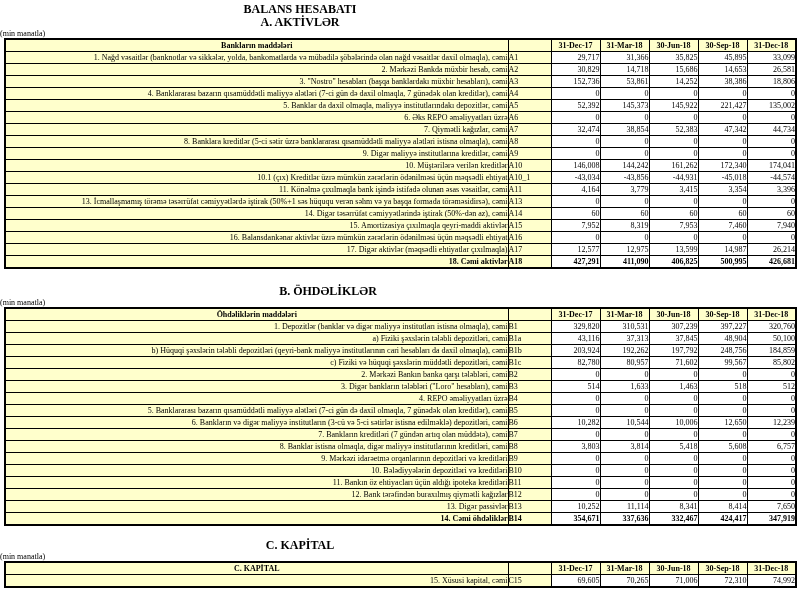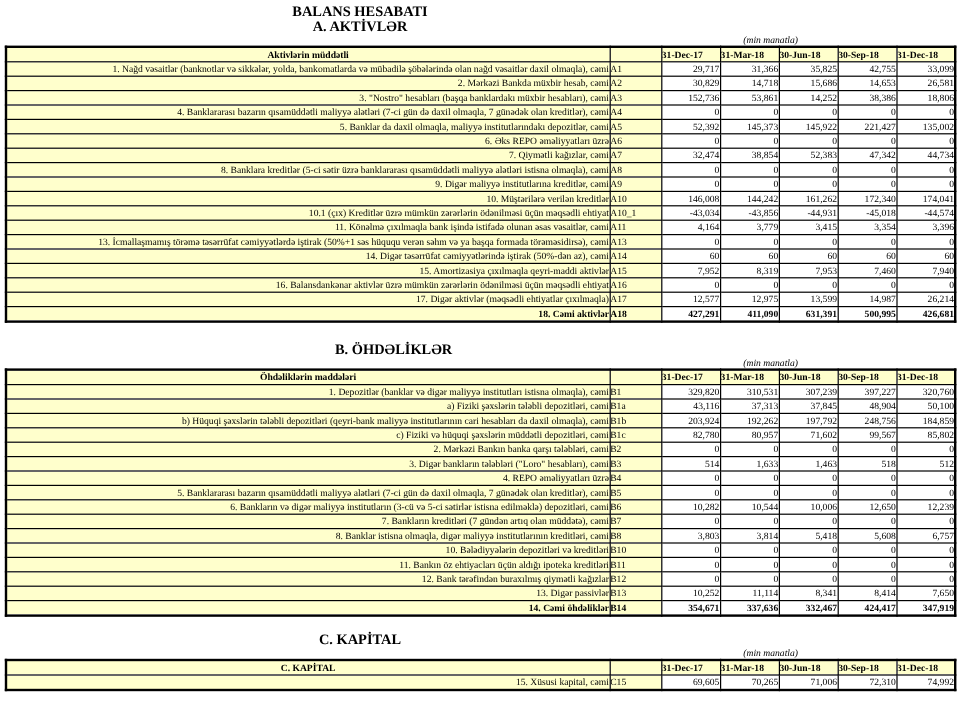--- a/index.html
+++ b/index.html
@@ -5,33 +5,33 @@
   html,body{margin:0;padding:0;background:#fff;}
   .page{
     width:800px;height:590px;background:#fff;overflow:hidden;
     font-family:"Liberation Serif","DejaVu Serif",serif;color:#000;
     padding-top:3px;box-sizing:border-box;
   }
   .doc-title{
     width:600px;text-align:center;font-weight:bold;font-size:12px;line-height:13px;
   }
   .unit-note{
-    width:665px;text-align:right;font-style:italic;font-size:8px;line-height:9px;
+    width:665px;font-size:8px;line-height:9px;
     margin-top:0px;
   }
   table.report{
     border-collapse:collapse;table-layout:fixed;width:793px;margin-left:4px;
     border:2px solid #000;
   }
   table.report td{
     border:1px solid #000;font-size:8px;line-height:10px;height:11px;
     padding:0;overflow:hidden;white-space:nowrap;
   }
   td.head-lbl{background:#FFFFCC;font-weight:bold;text-align:center;white-space:pre;}
-  td.date{background:#FFFFCC;font-weight:bold;}
+  td.date{background:#FFFFCC;font-weight:bold;text-align:center;}
   td.lbl{background:#FFFFCC;text-align:right;padding-left:2px;padding-right:1px;}
   td.lbl.indent{padding-left:10px;}
   td.code{background:#FFFFCC;text-align:left;}
   td.num{background:#fff;text-align:right;padding-right:2px;}
   tr.bold td{font-weight:bold;}
   .gap-b{margin-top:16px;margin-left:28px;}
   .gap-c{margin-top:13px;}
 </style>
 </head>
 <body>
@@ -47,37 +47,37 @@
       <col style="width:503px">
         <col style="width:43px">
       <col style="width:49px">
         <col style="width:49px">
         <col style="width:49px">
         <col style="width:49px">
         <col style="width:49px">
     </colgroup>
     <thead>
         <tr>
-          <td class="head-lbl">Aktivlərin   müddətli</td>
+          <td class="head-lbl">Bankların   maddələri</td>
           <td class="head-lbl"></td>
           <td class="date">31-Dec-17</td>
           <td class="date">31-Mar-18</td>
           <td class="date">30-Jun-18</td>
           <td class="date">30-Sep-18</td>
           <td class="date">31-Dec-18</td>
         </tr>
       </thead>
       <tbody>
         <tr>
           <td class="lbl">1. Nağd vəsaitlər (banknotlar və sikkələr, yolda, bankomatlarda və mübadilə şöbələrində olan nağd vəsaitlər daxil olmaqla), cəmi</td>
           <td class="code">A1</td>
           <td class="num">29,717</td>
           <td class="num">31,366</td>
           <td class="num">35,825</td>
-          <td class="num">42,755</td>
+          <td class="num">45,895</td>
           <td class="num">33,099</td>
         </tr>
         <tr>
           <td class="lbl">2. Mərkəzi Bankda müxbir hesab, cəmi</td>
           <td class="code">A2</td>
           <td class="num">30,829</td>
           <td class="num">14,718</td>
           <td class="num">15,686</td>
           <td class="num">14,653</td>
           <td class="num">26,581</td>
@@ -215,21 +215,21 @@
           <td class="num">12,975</td>
           <td class="num">13,599</td>
           <td class="num">14,987</td>
           <td class="num">26,214</td>
         </tr>
         <tr class="bold">
           <td class="lbl">18. Cəmi aktivlər</td>
           <td class="code">A18</td>
           <td class="num">427,291</td>
           <td class="num">411,090</td>
-          <td class="num">631,391</td>
+          <td class="num">406,825</td>
           <td class="num">500,995</td>
           <td class="num">426,681</td>
         </tr>
       </tbody>
   </table>
 
   <div class="doc-title gap-b">B. ÖHDƏLİKLƏR</div>
   <div class="unit-note">(min manatla)</div>
   <table class="report">
     <colgroup>
@@ -344,20 +344,29 @@
           <td class="num">0</td>
         </tr>
         <tr>
           <td class="lbl">8. Banklar istisna olmaqla, digər maliyyə institutlarının kreditləri, cəmi</td>
           <td class="code">B8</td>
           <td class="num">3,803</td>
           <td class="num">3,814</td>
           <td class="num">5,418</td>
           <td class="num">5,608</td>
           <td class="num">6,757</td>
+        </tr>
+        <tr>
+          <td class="lbl">9. Mərkəzi idarəetmə orqanlarının depozitləri və kreditləri</td>
+          <td class="code">B9</td>
+          <td class="num">0</td>
+          <td class="num">0</td>
+          <td class="num">0</td>
+          <td class="num">0</td>
+          <td class="num">0</td>
         </tr>
         <tr>
           <td class="lbl">10. Bələdiyyələrin depozitləri və kreditləri</td>
           <td class="code">B10</td>
           <td class="num">0</td>
           <td class="num">0</td>
           <td class="num">0</td>
           <td class="num">0</td>
           <td class="num">0</td>
         </tr>

